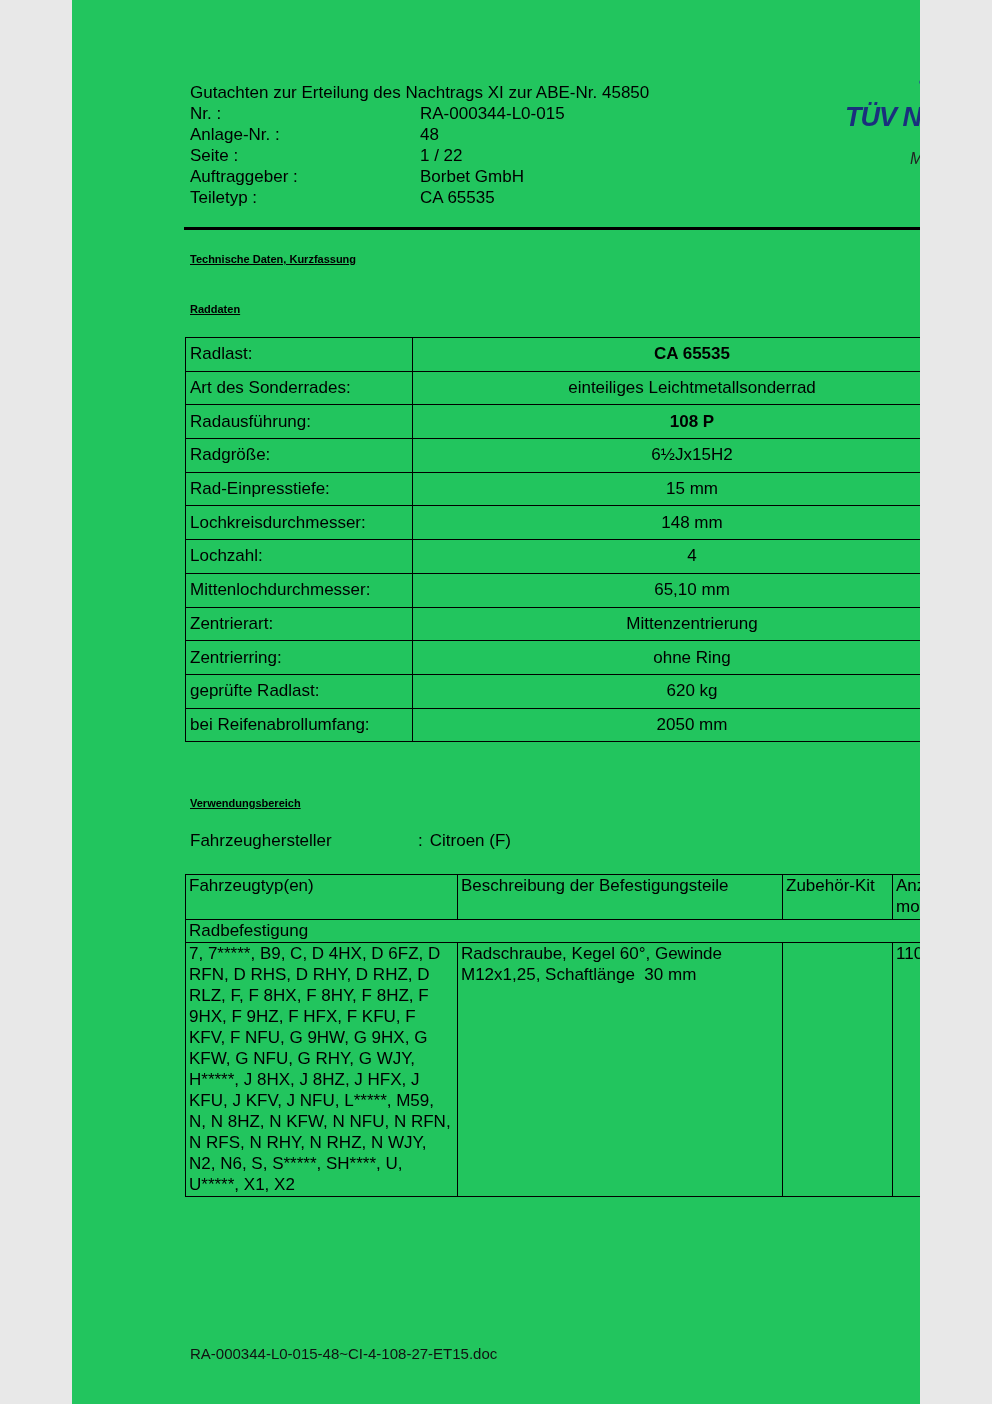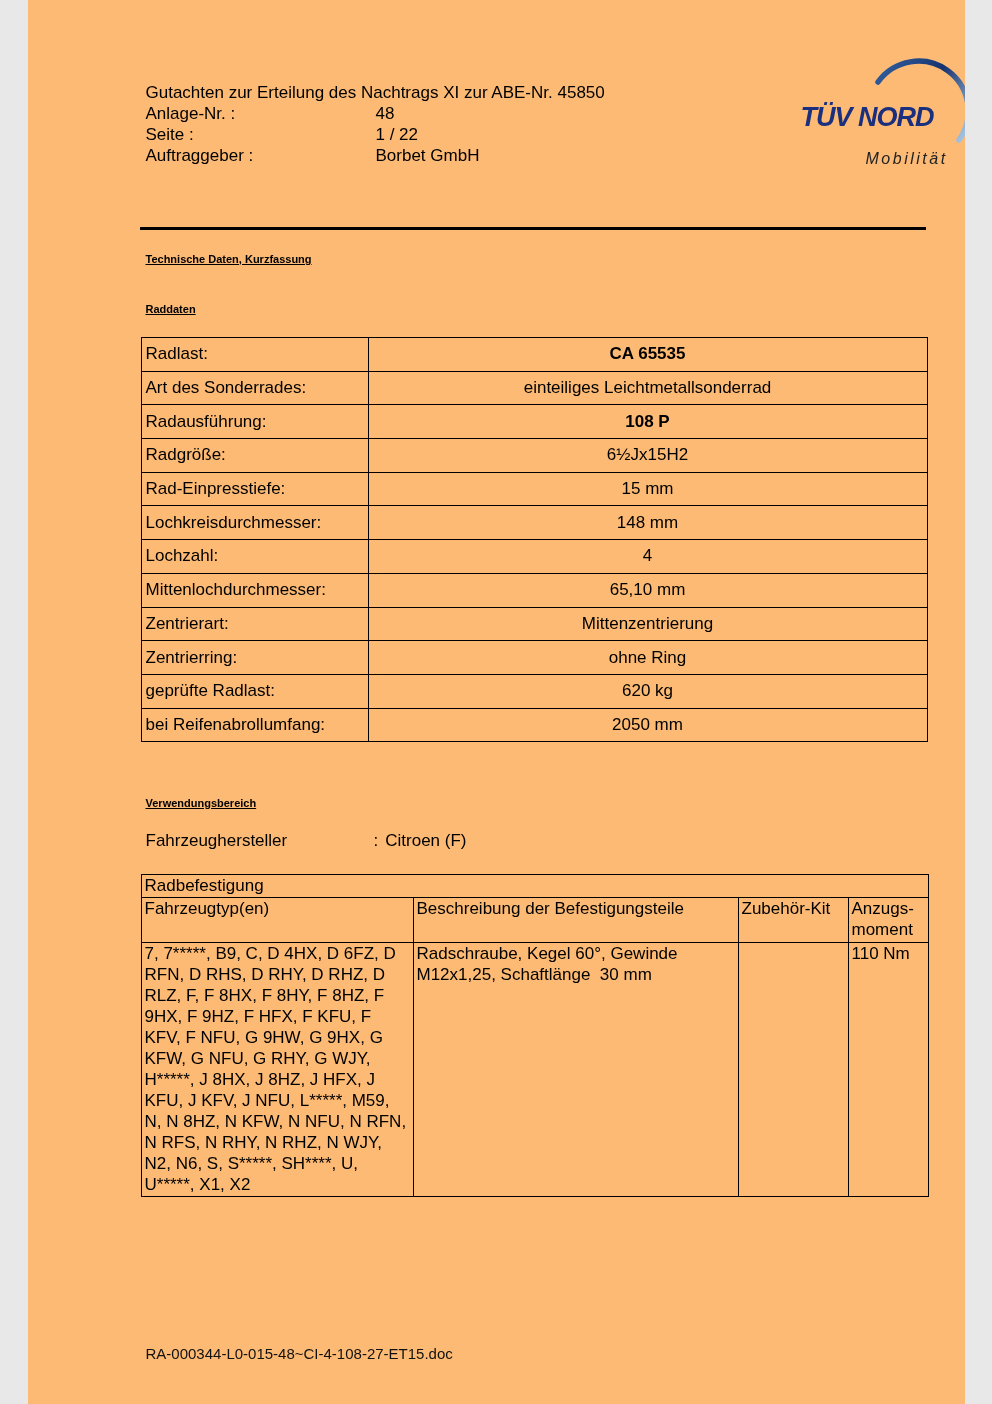--- a/index.html
+++ b/index.html
@@ -1,23 +1,23 @@
 <!DOCTYPE html>
 <html><head>
 <meta charset="utf-8">
 <style>
   * { margin: 0; padding: 0; box-sizing: border-box; }
   html, body { background: #e8e8e8; }
   body { font-family: "Liberation Sans", sans-serif; color: #000; }
   .page {
     position: relative;
-    width: 937px;
+    width: 848px;
     height: 1404px;
     margin: 0 auto;
-    background: #fdba74;
+    background: #22c55e;
     overflow: hidden;
   }
 
   
   .doc-header { position: absolute; left: 118px; top: 82px; font-size: 17px; line-height: 21px; }
   .doc-title { white-space: nowrap; }
   .hrow { display: flex; }
   .hlabel { display: inline-block; width: 230px; flex: 0 0 230px; }
 
   
@@ -68,30 +68,38 @@
 </style>
 </head>
 <body>
 
 <div class="page">
 
   <div class="doc-header">
     <div class="doc-title">Gutachten zur Erteilung des Nachtrags XI zur ABE-Nr. 45850</div>
     <div id="header-fields">
         <div class="hrow">
+          <span class="hlabel">Nr. :</span>
+          <span>RA-000344-L0-015</span>
+        </div>
+        <div class="hrow">
           <span class="hlabel">Anlage-Nr. :</span>
           <span>48</span>
         </div>
         <div class="hrow">
           <span class="hlabel">Seite :</span>
           <span>1 / 22</span>
         </div>
         <div class="hrow">
           <span class="hlabel">Auftraggeber :</span>
           <span>Borbet GmbH</span>
+        </div>
+        <div class="hrow">
+          <span class="hlabel">Teiletyp :</span>
+          <span>CA 65535</span>
         </div>
       </div>
   </div>
 
   <div class="logo">
     <svg width="215" height="140" viewBox="0 0 215 140">
       <defs>
         <linearGradient id="arcgrad" gradientUnits="userSpaceOnUse" x1="105" y1="37" x2="186" y2="95">
           <stop offset="0" stop-color="#2d5795"></stop>
           <stop offset="0.45" stop-color="#16336e"></stop>
@@ -170,29 +178,29 @@
   </div>
 
   <table class="t2">
     <colgroup>
       <col style="width:272px">
       <col style="width:325px">
       <col style="width:110px">
       <col style="width:80px">
     </colgroup>
     <tbody>
-      <tr>
-        <td colspan="4" class="cap">Radbefestigung</td>
-      </tr>
       <tr id="t2head">
           <td class="th">Fahrzeugtyp(en)</td>
           <td class="th">Beschreibung der Befestigungsteile</td>
           <td class="th">Zubehör-Kit</td>
           <td class="th">Anzugs-moment</td>
         </tr>
+      <tr>
+        <td colspan="4" class="cap">Radbefestigung</td>
+      </tr>
       <tr class="datarow">
         <td>7, 7*****, B9, C, D 4HX, D 6FZ, D RFN, D RHS, D RHY, D RHZ, D RLZ, F, F 8HX, F 8HY, F 8HZ, F 9HX, F 9HZ, F HFX, F KFU, F KFV, F NFU, G 9HW, G 9HX, G KFW, G NFU, G RHY, G WJY, H*****, J 8HX, J 8HZ, J HFX, J KFU, J KFV, J NFU, L*****, M59, N, N 8HZ, N KFW, N NFU, N RFN, N RFS, N RHY, N RHZ, N WJY, N2, N6, S, S*****, SH****, U, U*****, X1, X2</td>
         <td>Radschraube, Kegel 60°, Gewinde M12x1,25, Schaftlänge  30 mm</td>
         <td></td>
         <td>110 Nm</td>
       </tr>
     </tbody>
   </table>
 
   <div class="footer">RA-000344-L0-015-48~CI-4-108-27-ET15.doc</div>

